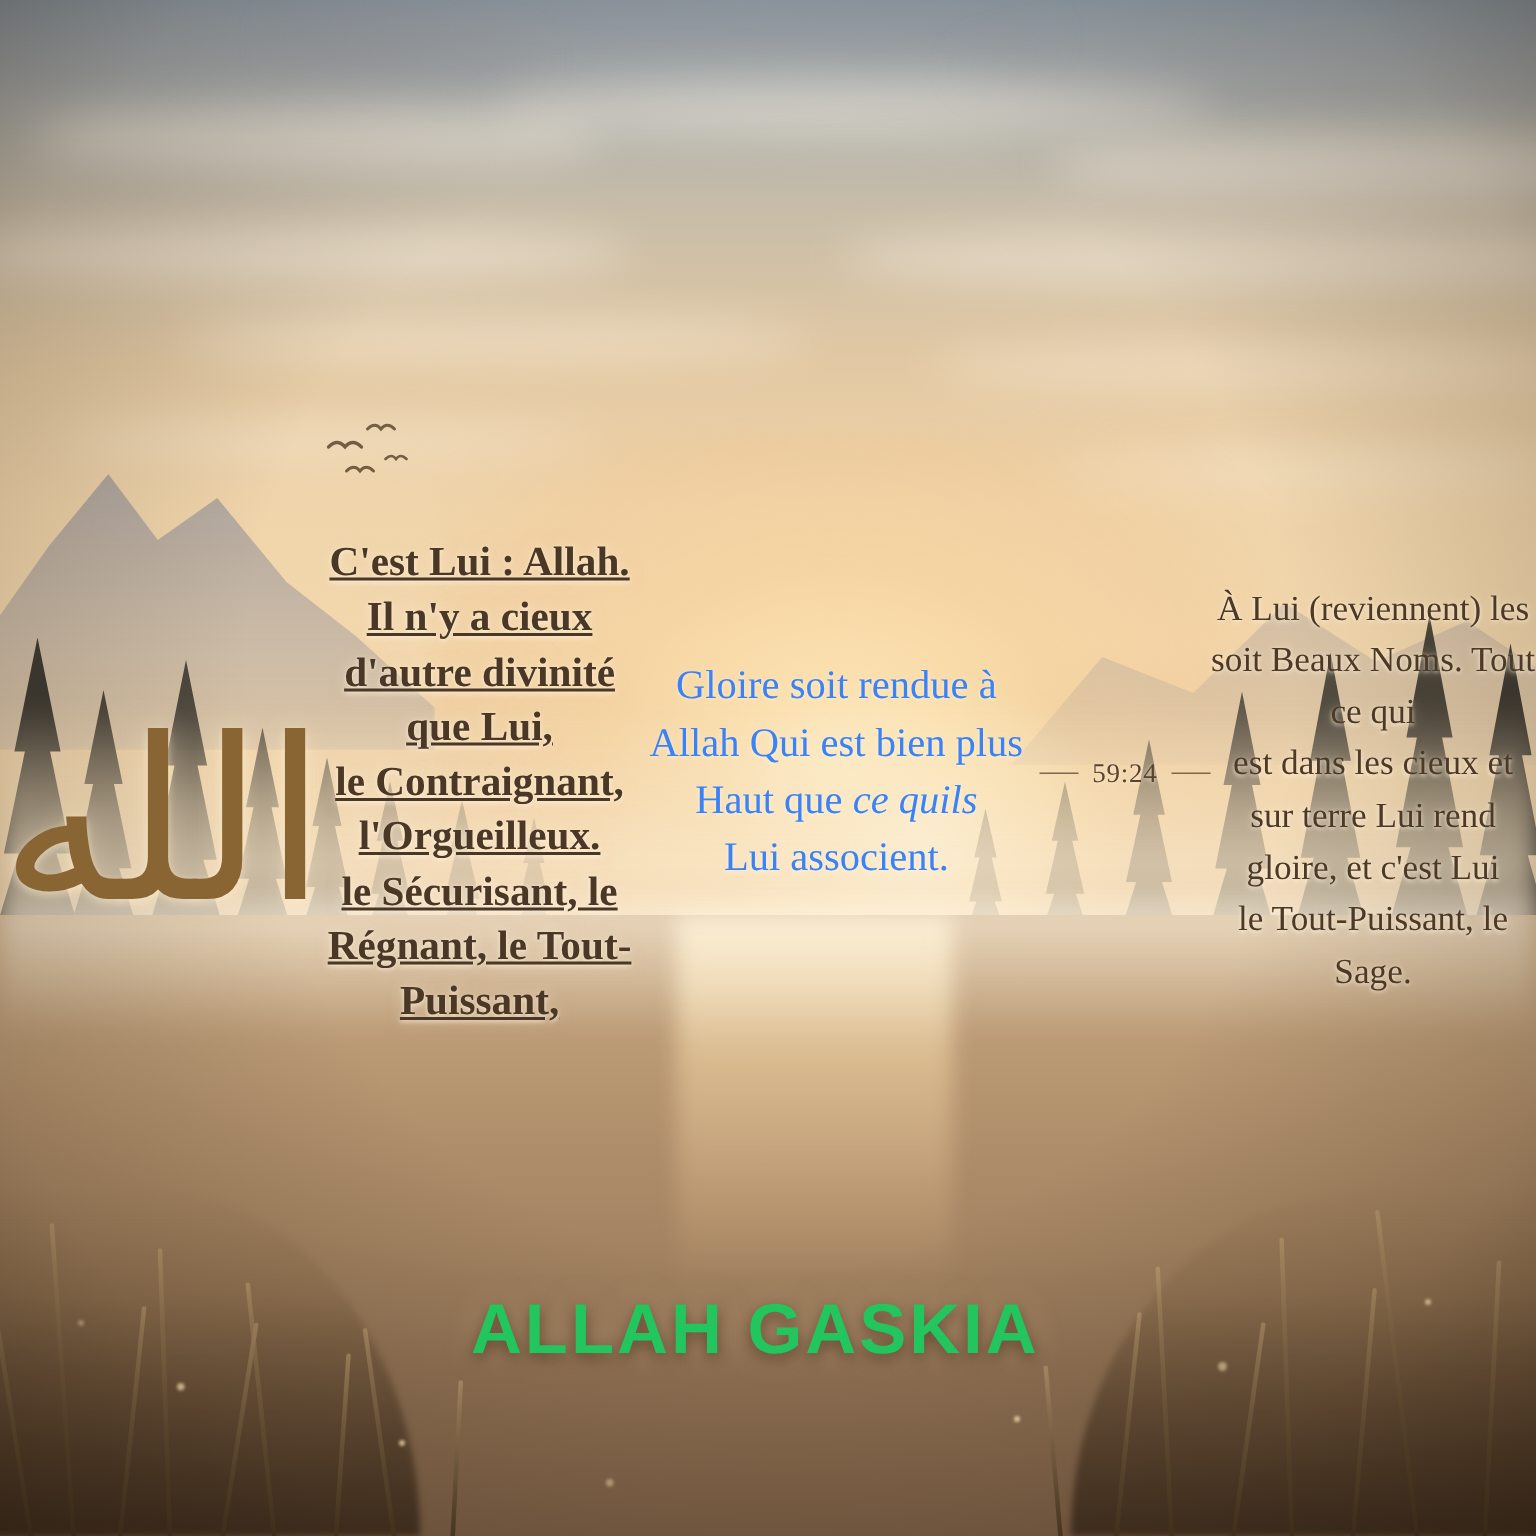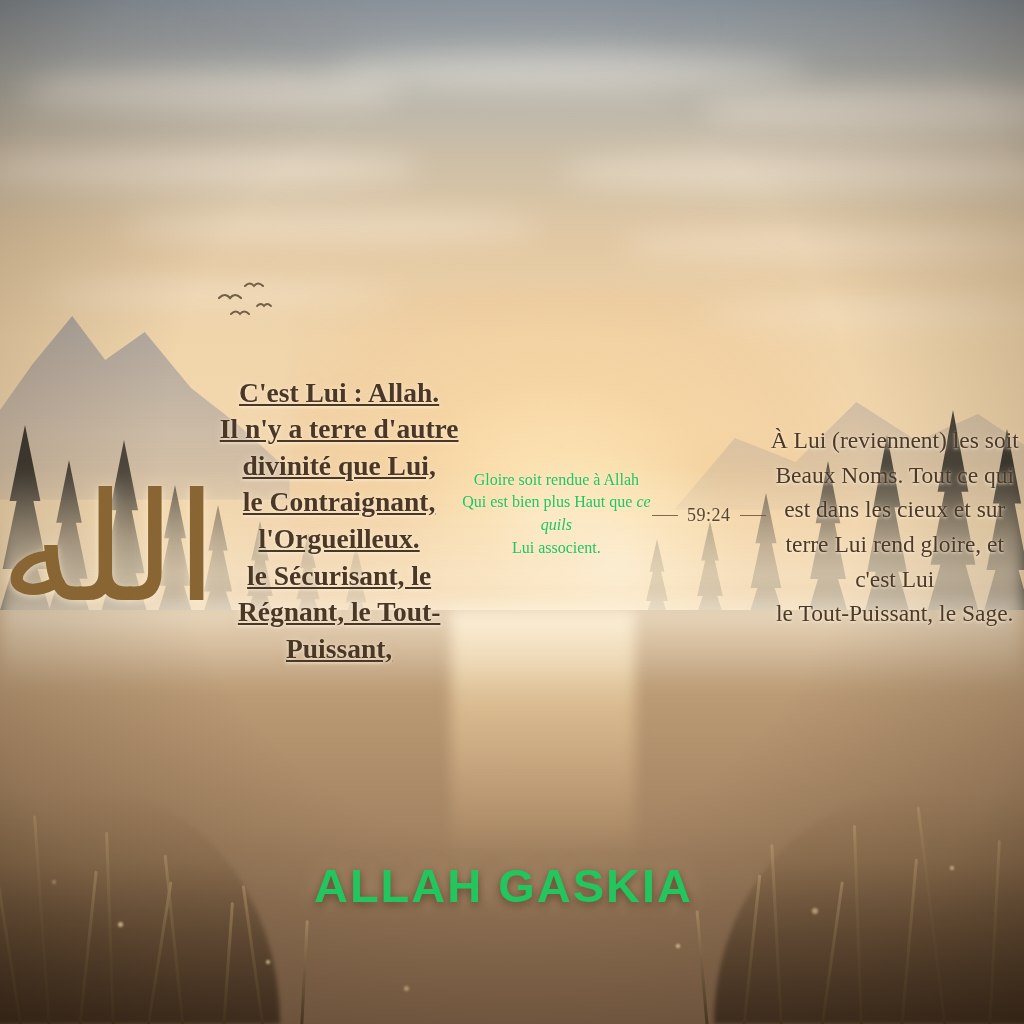--- a/index.html
+++ b/index.html
@@ -215,23 +215,23 @@
     font-size: 27.5px;
     line-height: 1.33;
     font-weight: bold;
     color: #4b3726;
     text-shadow: 0 1px 3px rgba(255,245,225,.75), 0 0 10px rgba(255,240,215,.5);
     max-width: 780px;
   }
   .block-main .lead { display: block; text-decoration: underline; }
   .block-glory {
     margin-top: 4px;
-    font-size: 16px;
+    font-size: 27px;
     line-height: 1.42;
-    color: #22c55e;
+    color: #3b82f6;
     text-shadow: 0 1px 3px rgba(255,245,225,.7);
     max-width: 730px;
   }
   .block-glory em { font-style: italic; }
   .ref {
     margin-top: 7px;
     font-size: 18px;
     color: #5a4430;
     letter-spacing: .5px;
     text-shadow: 0 1px 3px rgba(255,245,225,.7);
@@ -368,21 +368,21 @@
   </svg>
 
   <div class="vignette"></div>
 
   <div class="overlay">
 
     <div class="calligraphy">الله</div>
 
     <div class="block-main">
       <span class="lead">C'est Lui : Allah.</span>
-      <span class="lead">Il n'y a terre d'autre divinité que Lui,</span>
+      <span class="lead">Il n'y a cieux d'autre divinité que Lui,</span>
       <span class="lead">le Contraignant, l'Orgueilleux.</span>
       <span class="lead">le Sécurisant, le Régnant, le Tout-Puissant,</span>
     </div>
 
     <div class="block-glory">
       <span>Gloire soit rendue à Allah Qui est bien plus Haut que </span><em>ce quils</em><br>
       <span>Lui associent.</span>
     </div>
 
     <div class="ref">

